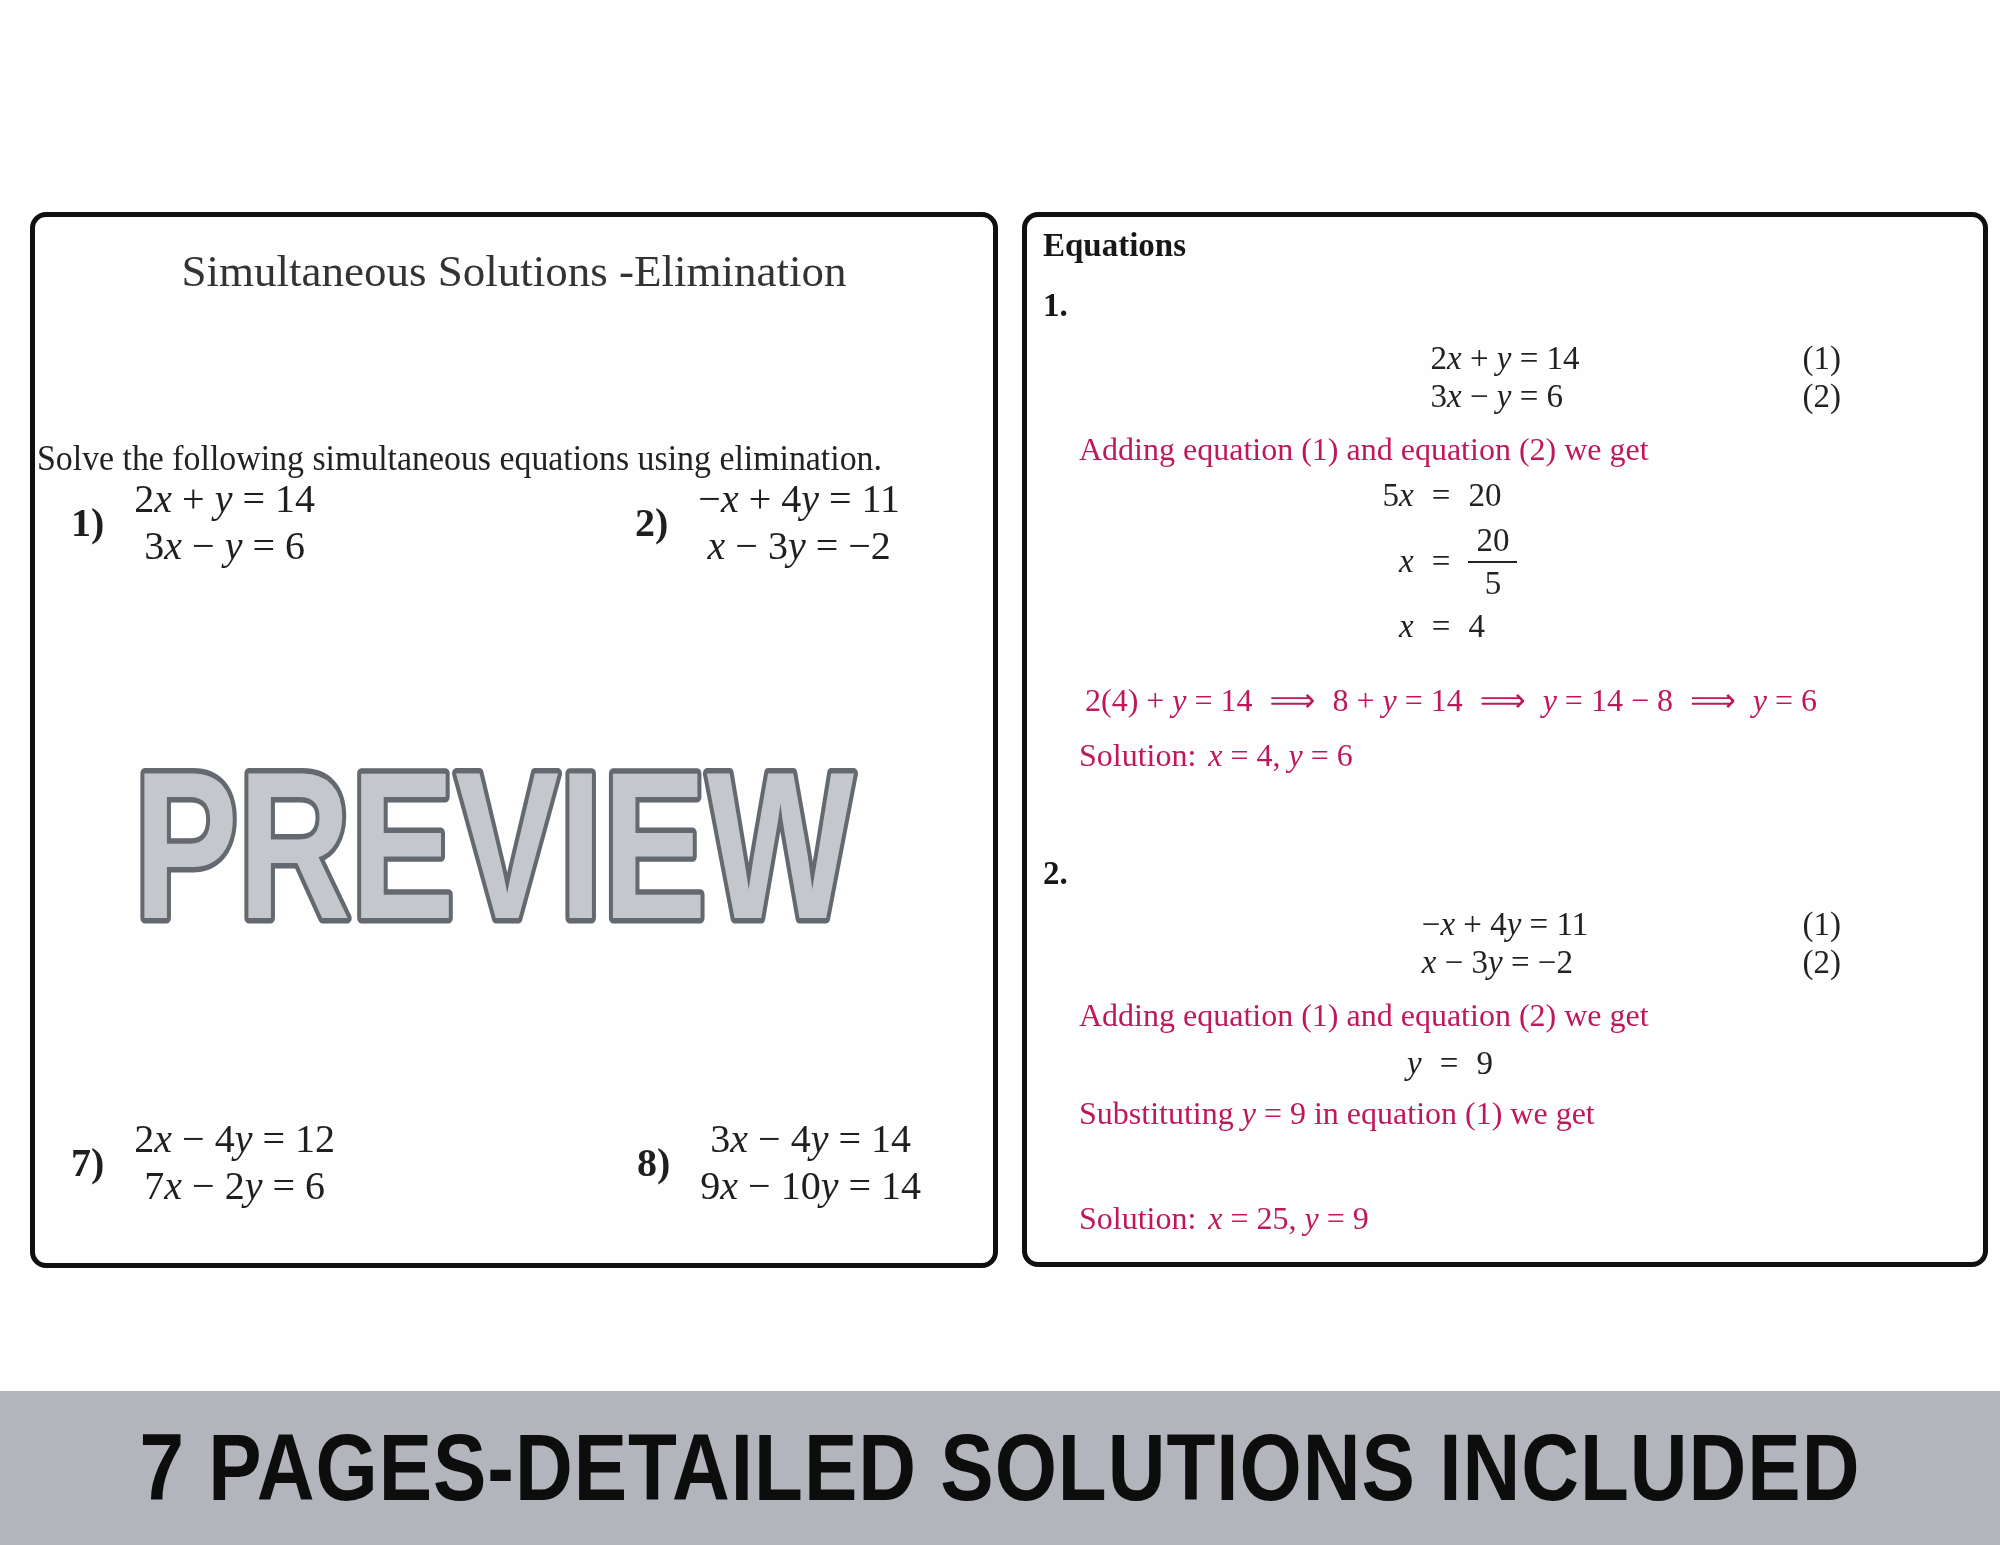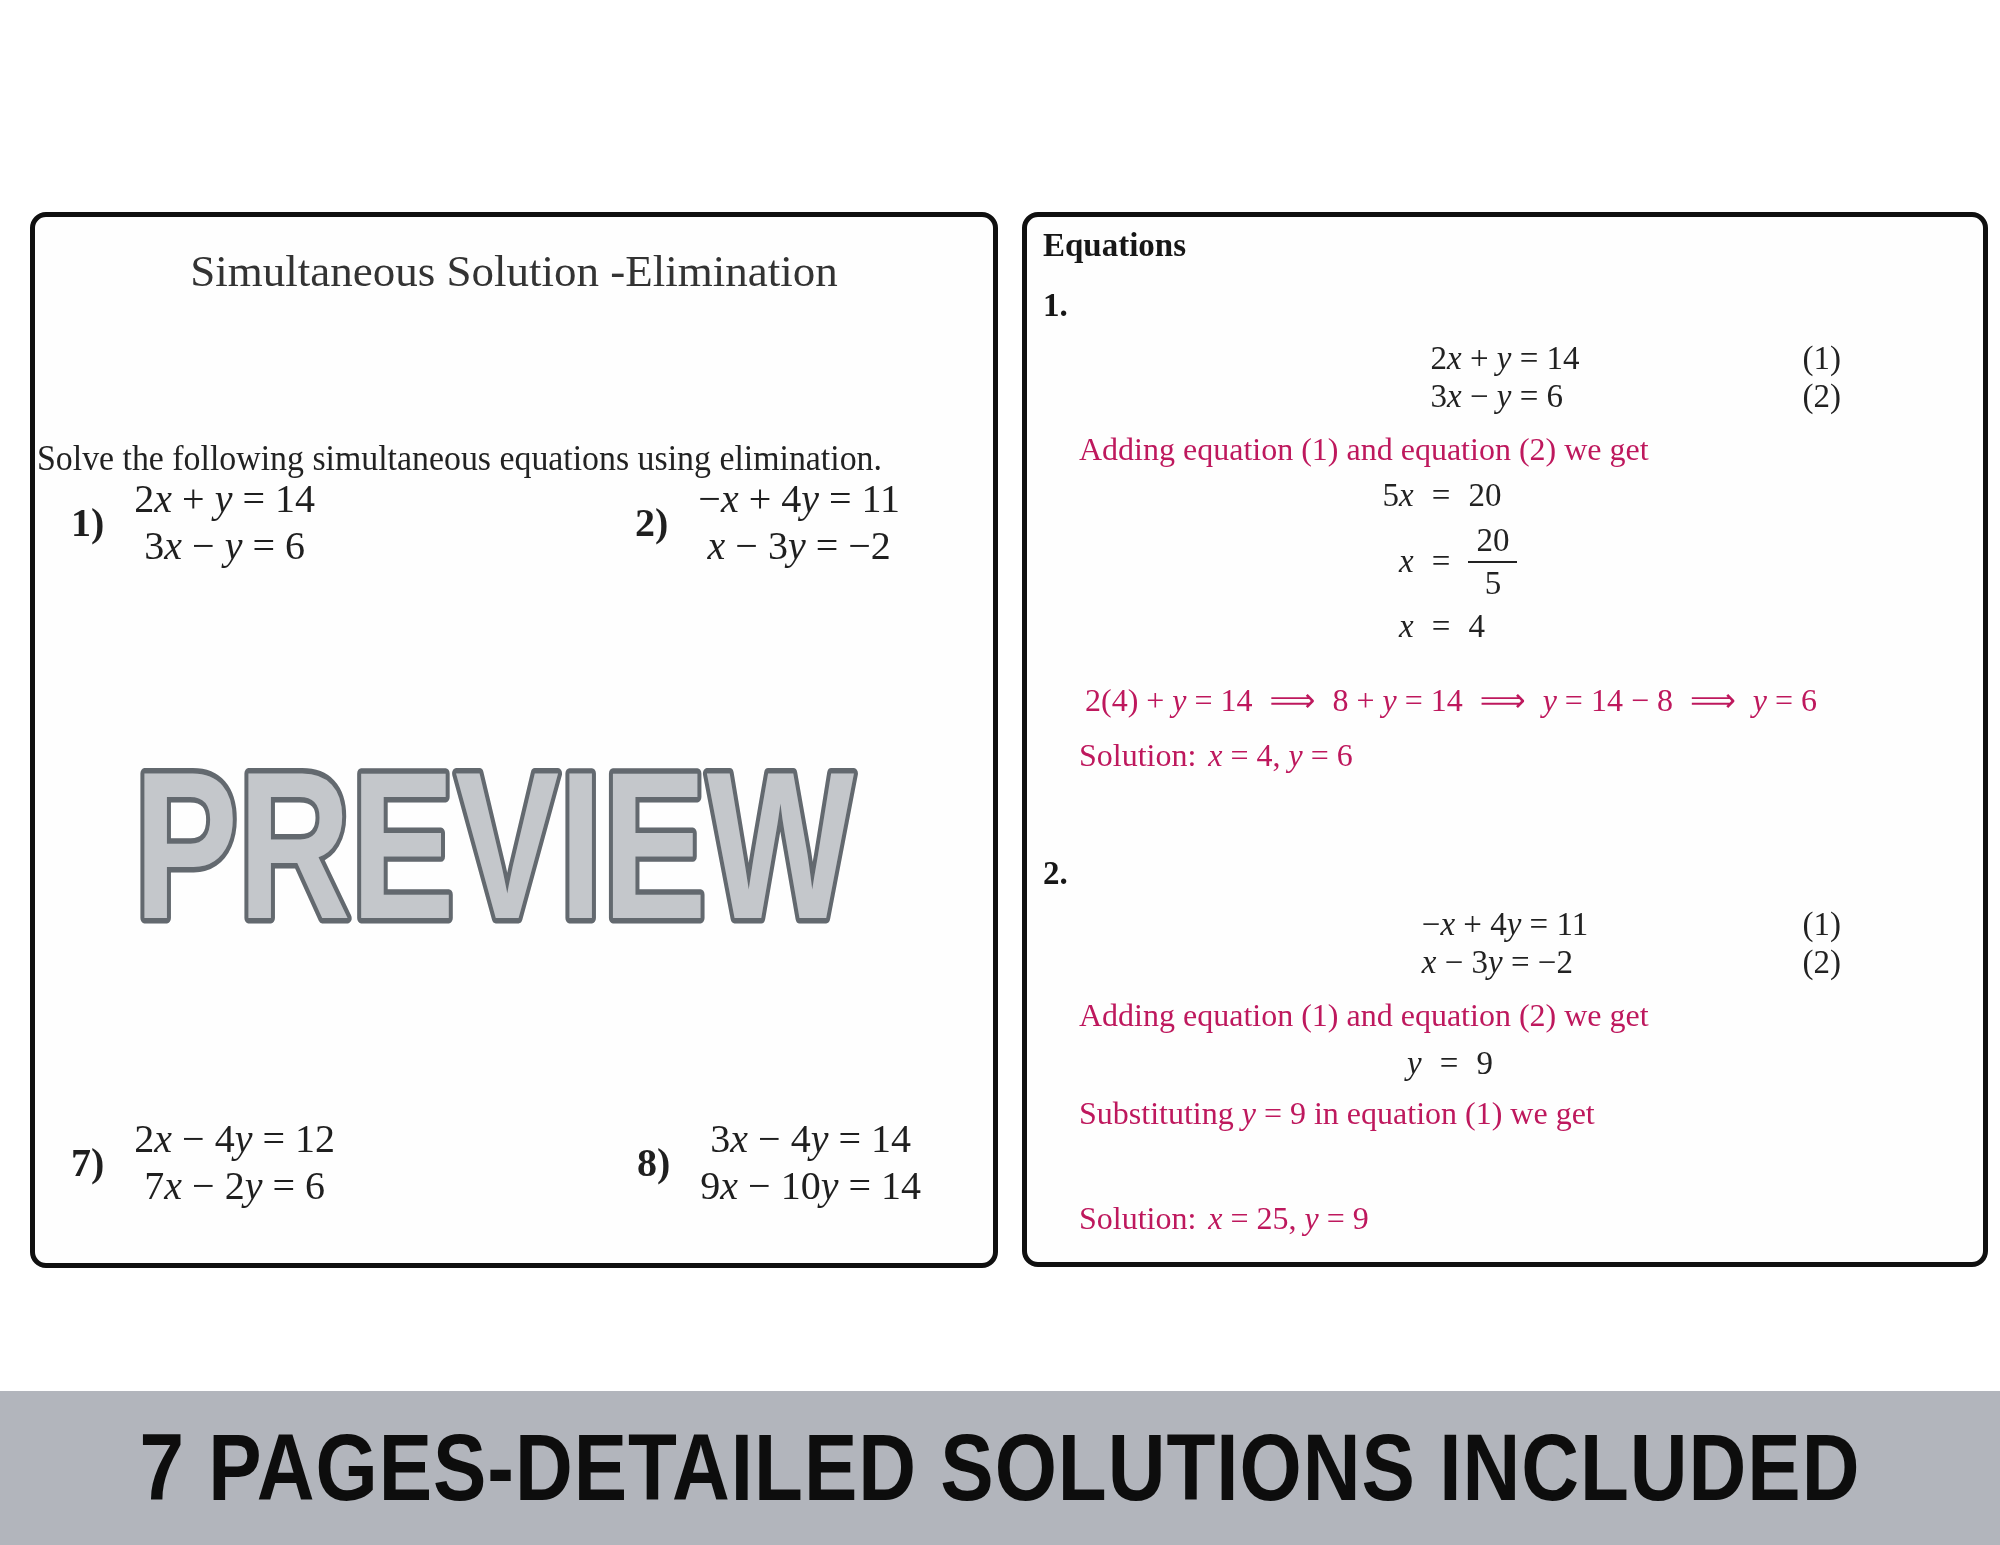--- a/index.html
+++ b/index.html
@@ -79,21 +79,21 @@
   .banner-text{font-family:"Liberation Sans","DejaVu Sans",sans-serif;font-weight:bold;
                font-size:80px;letter-spacing:1px;white-space:nowrap;
                transform:scale(1,1.18);}
 </style>
 </head>
 <body>
 
 <div id="stage">
 
   <div class="page page-left">
-    <div class="ws-title">Simultaneous Solution -Elimination</div>
+    <div class="ws-title">Simultaneous Solutions -Elimination</div>
 
     <div class="ws-instruction">Solve the following simultaneous equations using elimination.</div>
 
     <div class="problem" id="prob-1">
       <span class="pnum">1)</span>
       <span class="eqs">
         <span>2<i>x</i> + <i>y</i> = 14</span>
         <span>3<i>x</i> − <i>y</i> = 6</span>
       </span>
     </div>

